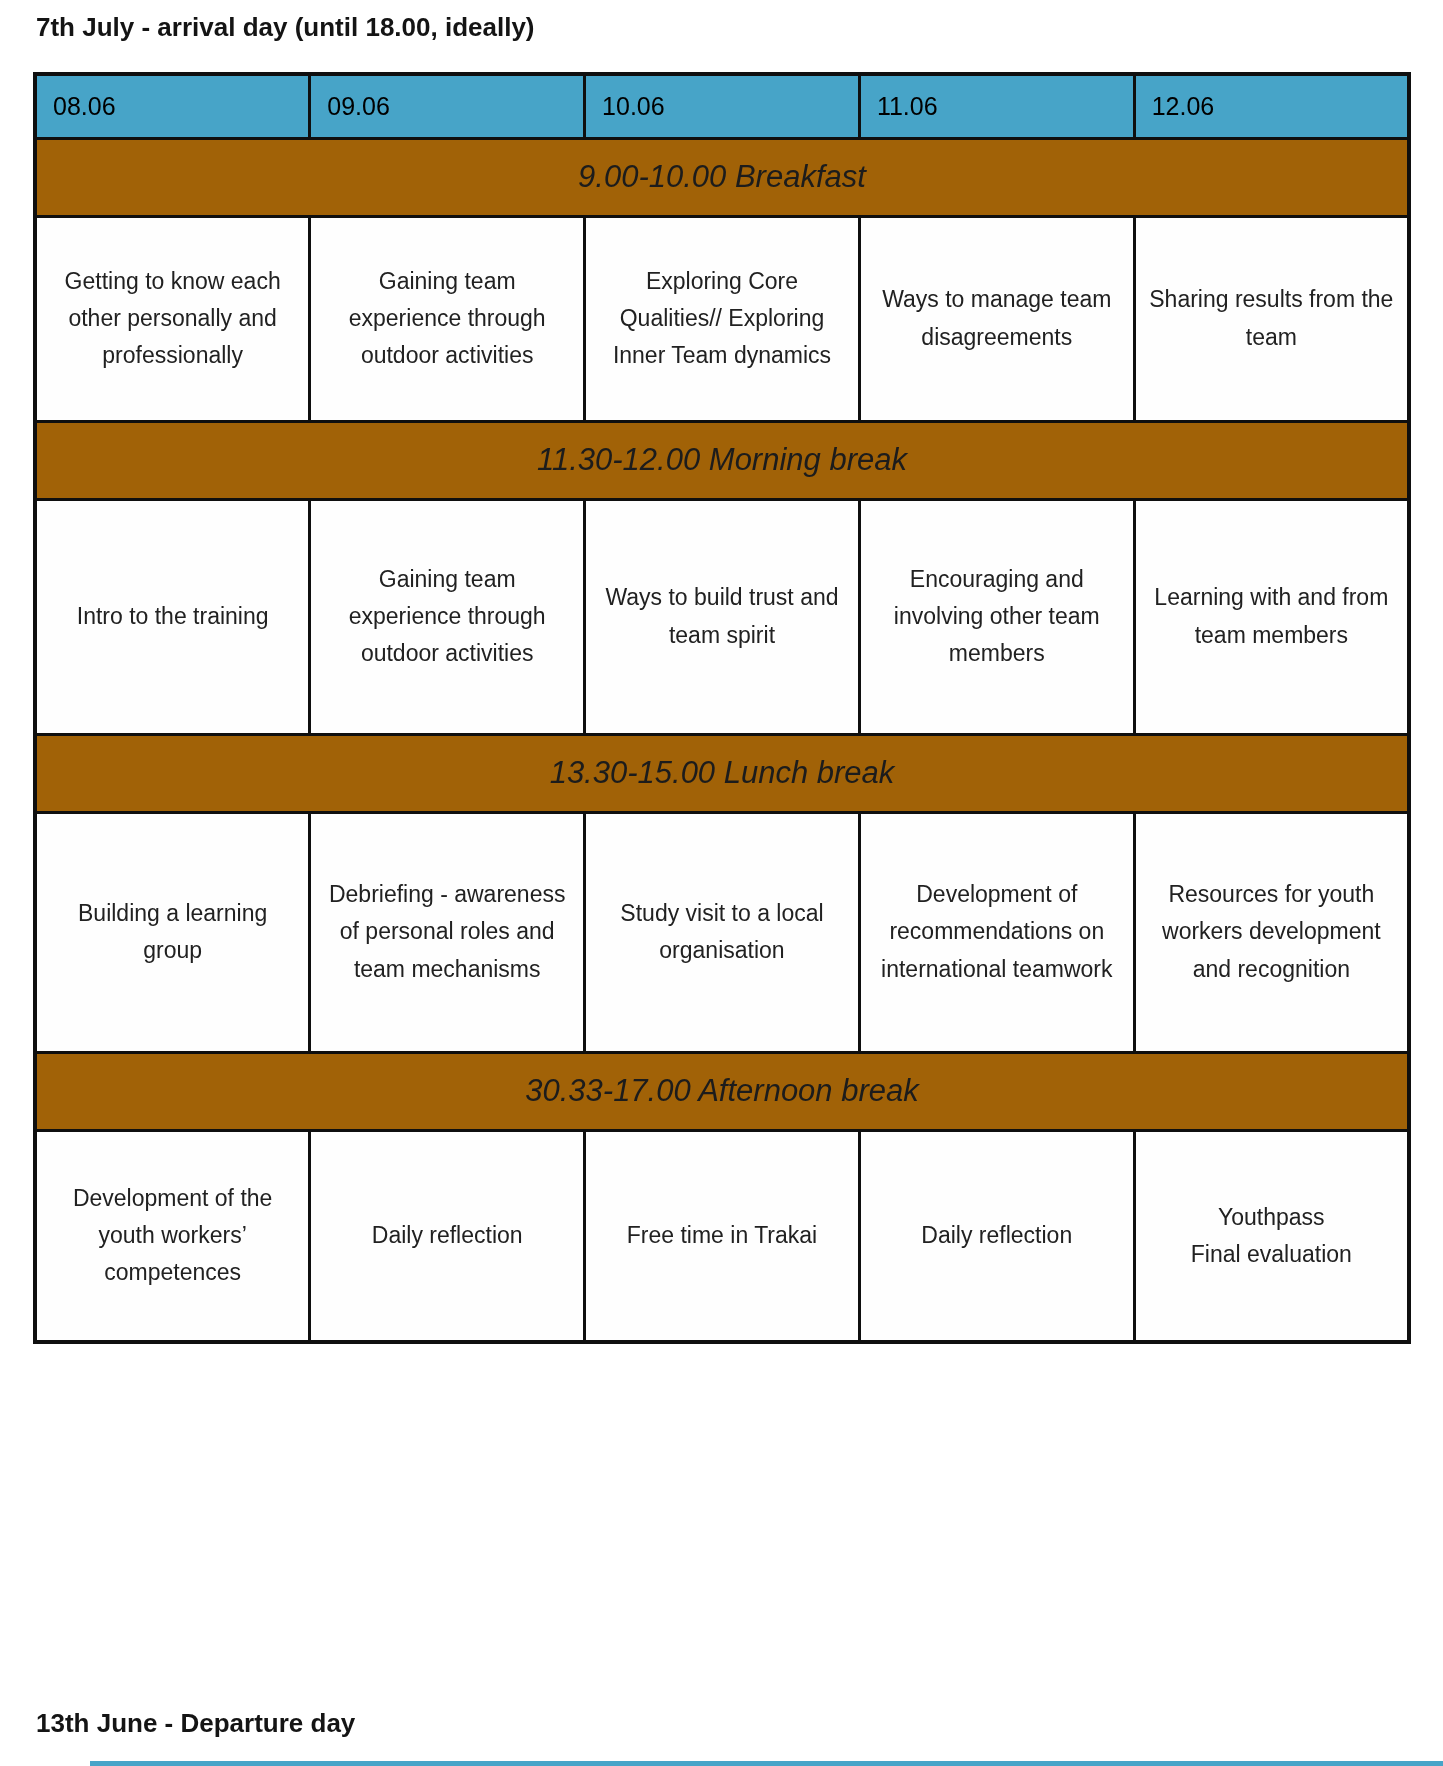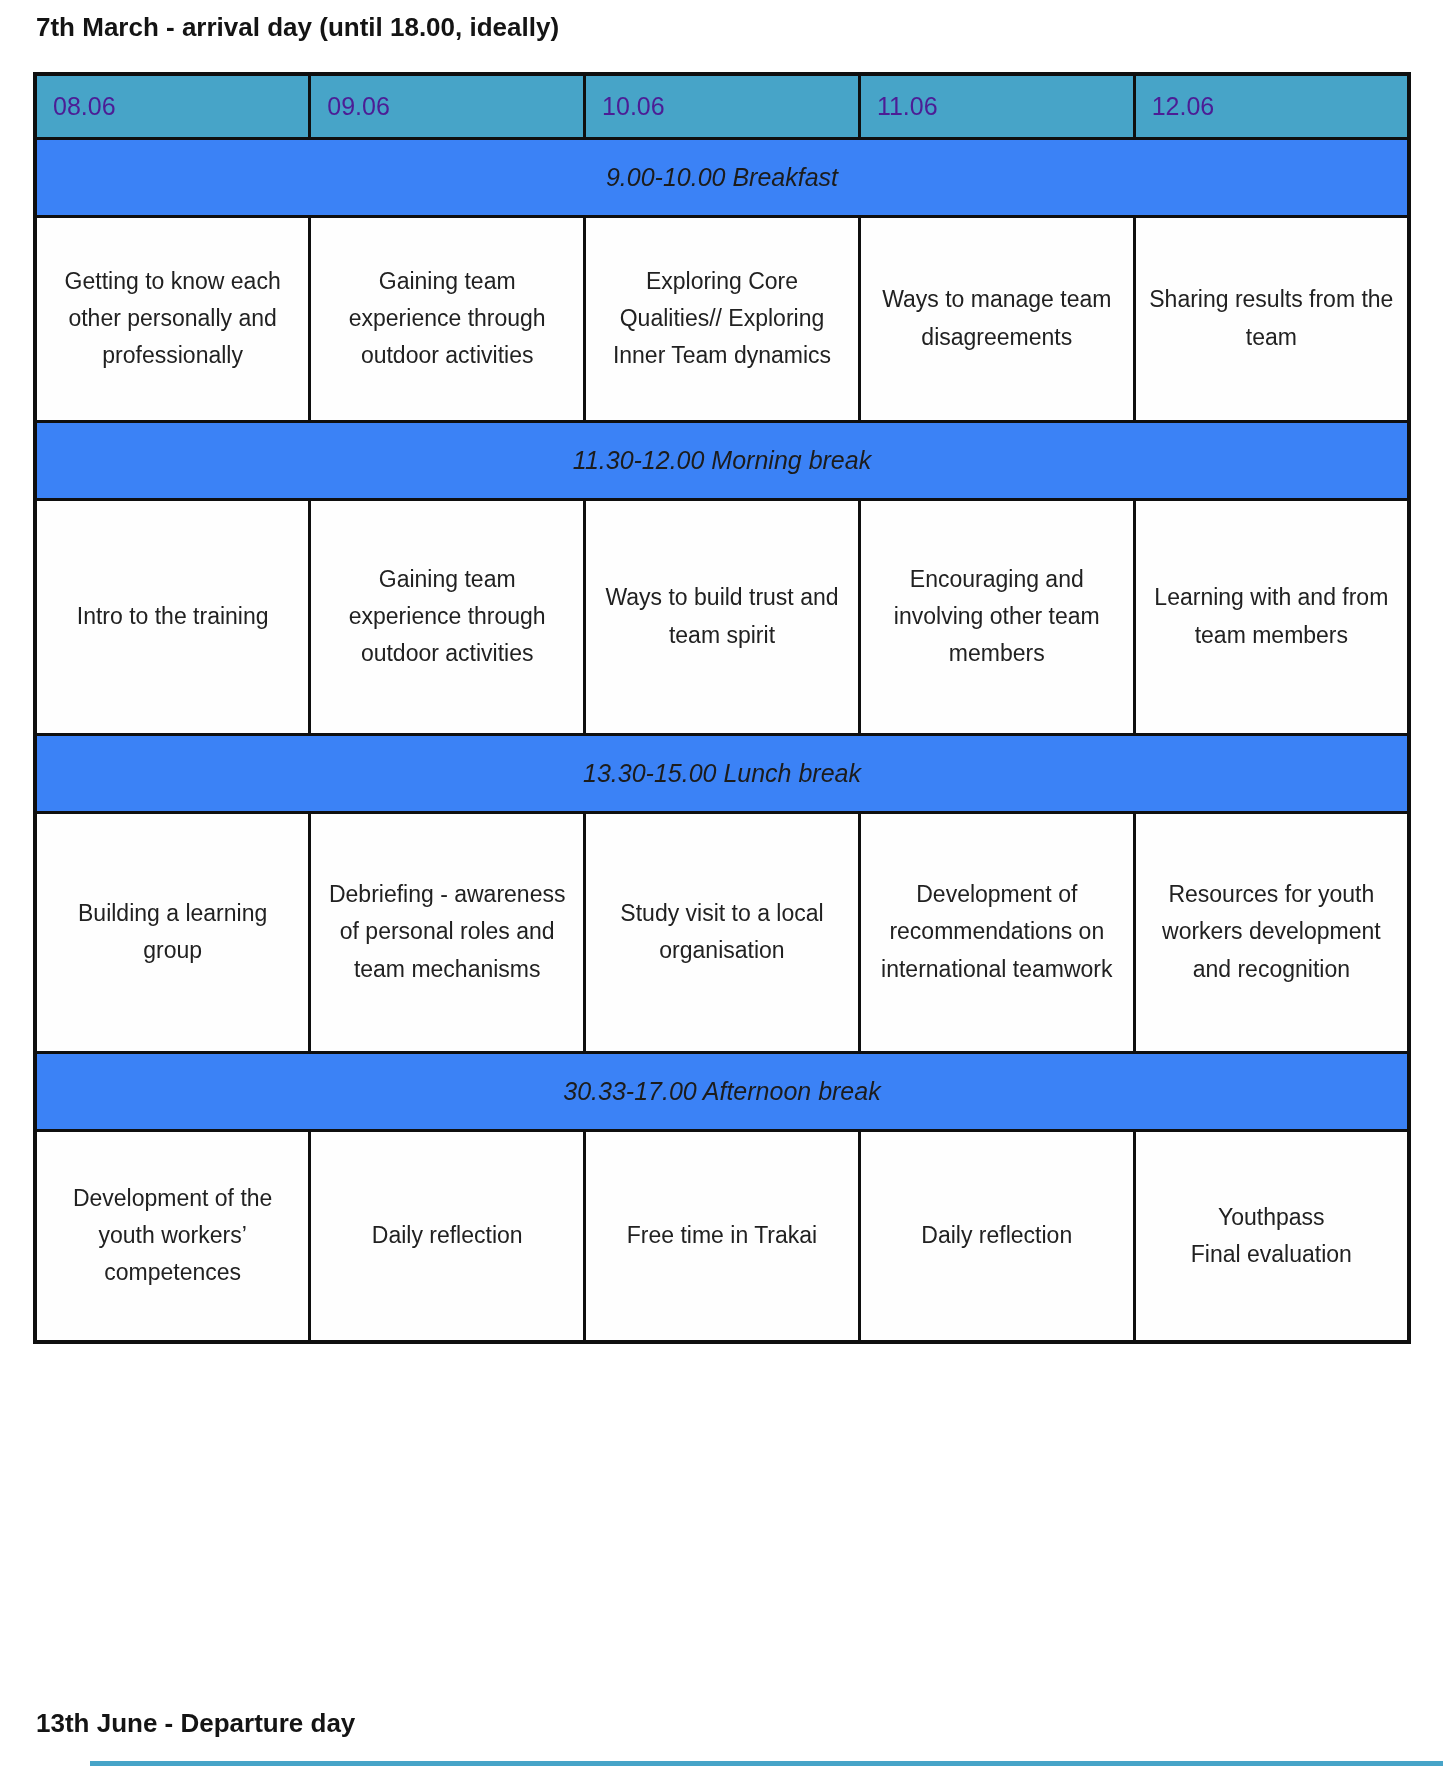--- a/index.html
+++ b/index.html
@@ -35,49 +35,49 @@
     line-height: 1.62;
     text-align: center;
     vertical-align: middle;
     padding: 8px 12px;
     white-space: pre-line;
     overflow: hidden;
   }
   tr.row-dates { height: 64px; }
   tr.row-dates td {
     background: #47a4c8;
-    color: #4c1d95;
+    color: #000000;
     text-align: left;
     padding-left: 16px;
     font-size: 25px;
     white-space: nowrap;
   }
   tr.row-break { height: 78px; }
   tr.row-break td {
-    background: #3b82f6;
+    background: #a16207;
     font-style: italic;
-    font-size: 25px;
+    font-size: 31px;
     color: #1c1c1c;
   }
   tr.row-s1 { height: 205px; }
   tr.row-s2 { height: 235px; }
   tr.row-s3 { height: 240px; }
   tr.row-s4 { height: 212px; }
   tr.row-s5 { height: 255px; }
   .next-table-edge {
     position: absolute; left: 90px; right: 0; bottom: 0;
     height: 5px; background: #47a4c8;
   }
 </style>
 </head>
 <body>
 
 <div class="canvas">
 
-  <div class="doc-title">7th March - arrival day (until 18.00, ideally)</div>
+  <div class="doc-title">7th July - arrival day (until 18.00, ideally)</div>
 
   <table class="schedule">
     <tbody>
         <tr class="row-dates">
       <td>08.06</td>
       <td>09.06</td>
       <td>10.06</td>
       <td>11.06</td>
       <td>12.06</td>
     </tr>

